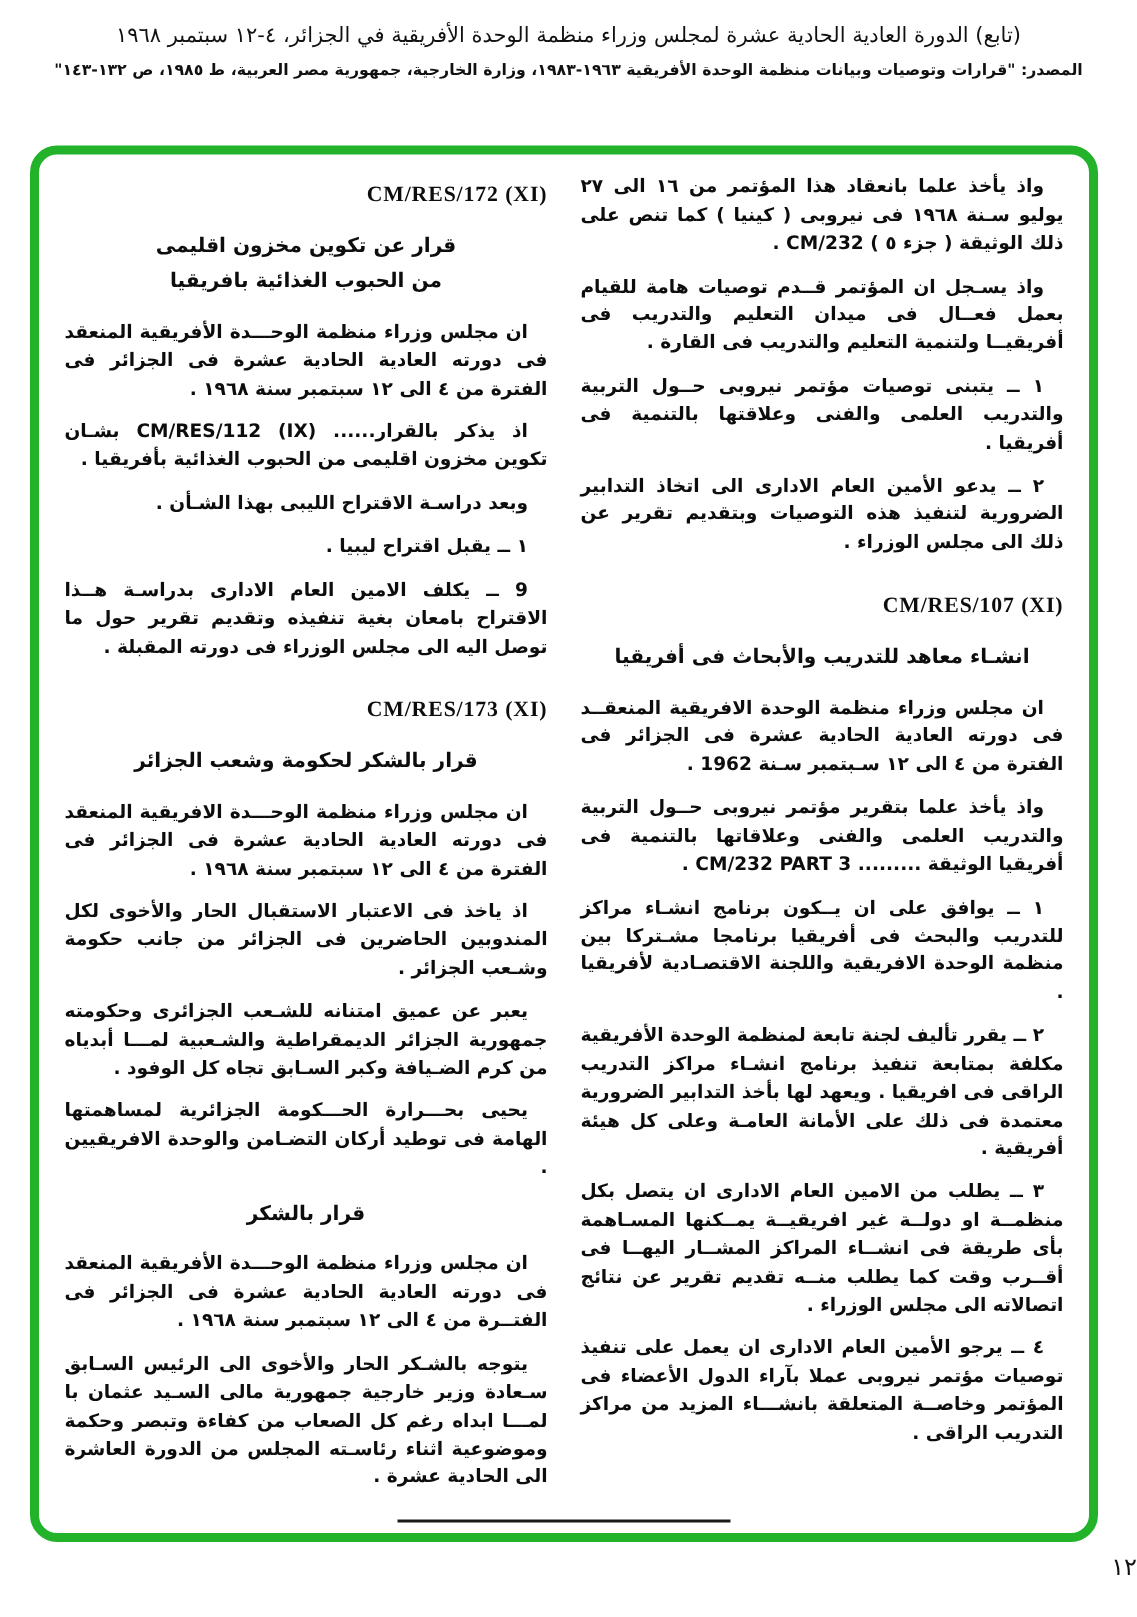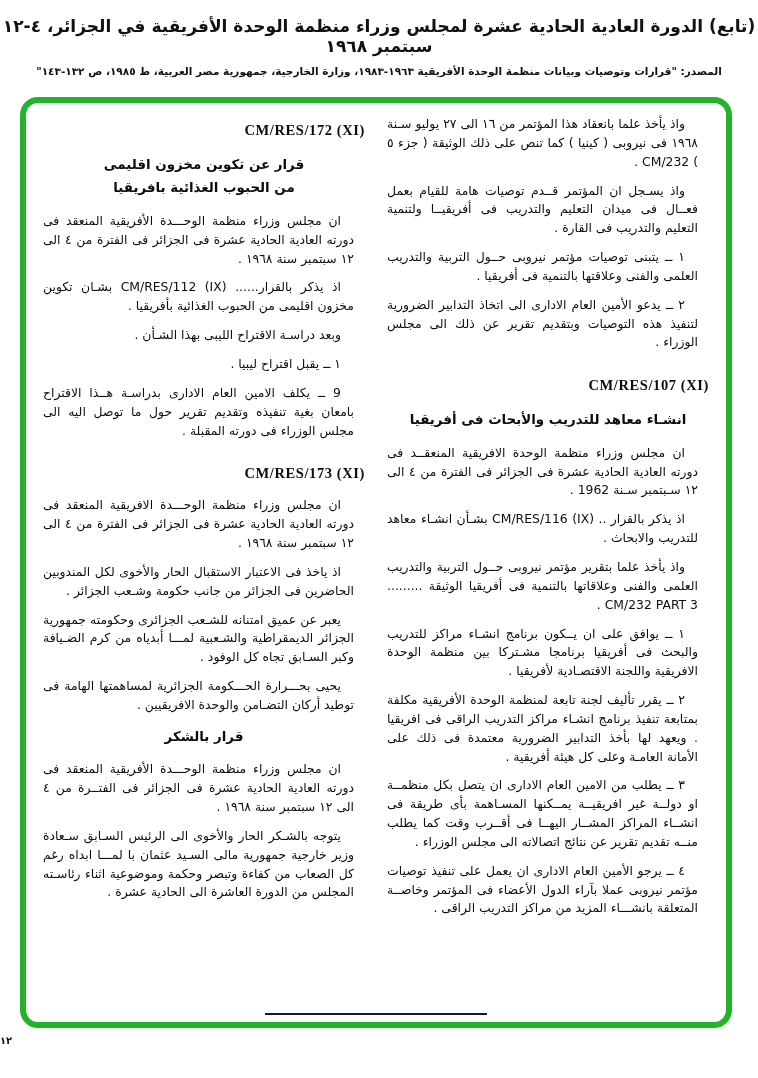--- a/index.html
+++ b/index.html
@@ -20,22 +20,22 @@
   .header {
     position: absolute;
     top: 16px;
     left: 0;
     width: 758px;
     direction: rtl;
     text-align: center;
     color: #111;
   }
   .header-line1 {
-    font-size: 17px;
-    font-weight: bold;
+    font-size: 14px;
+    font-weight: normal;
     letter-spacing: 0;
     margin-bottom: 9px;
   }
   .header-line2 {
     font-size: 10.5px;
     font-weight: bold;
   }
   .greenbox {
     position: absolute;
     left: 20px;
@@ -63,21 +63,22 @@
     color: #0d0d0d;
   }
   .blk {
     font-size: 12.4px;
     line-height: 1.52;
   }
   .blk-para, .blk-item {
     text-align: justify;
     text-align-last: right;
     text-indent: 13px;
-    margin: 0 11px 10px 0;
+    margin: 0 0 10px 0;
+    font-weight: bold;
   }
   .blk-ref {
     direction: ltr;
     text-align: right;
     font-family: "Liberation Serif", serif;
     font-size: 14.5px;
     font-weight: 700;
     letter-spacing: 0.6px;
     margin: 22px 0 12px 0;
   }
@@ -97,23 +98,23 @@
     left: 50%;
     transform: translateX(-50%);
     width: 222px;
     border-top: 2px solid #1a1a1a;
   }
   .pagenum {
     position: absolute;
     top: 1035px;
     left: 0;
     width: 758px;
-    text-align: left;
-    font-size: 10px;
-    font-weight: bold;
+    text-align: right;
+    font-size: 16px;
+    font-weight: normal;
     color: #111;
   }
 </style>
 </head>
 <body>
 
 <div class="page">
 
   <div class="header">
     <div class="header-line1">(تابع) الدورة العادية الحادية عشرة لمجلس وزراء منظمة الوحدة الأفريقية في الجزائر، ٤-١٢ سبتمبر ١٩٦٨</div>
@@ -123,37 +124,37 @@
   <div class="greenbox">
     <div class="cols">
       <div class="col">
           <div class="blk blk-para">واذ يأخذ علما بانعقاد هذا المؤتمر من ١٦ الى ٢٧ يوليو سـنة ١٩٦٨ فى نيروبى ( كينيا ) كما تنص على ذلك الوثيقة ( جزء ٥ ) CM/232 .</div>
           <div class="blk blk-para">واذ يسـجل ان المؤتمر قــدم توصيات هامة للقيام بعمل فعــال فى ميدان التعليم والتدريب فى أفريقيــا ولتنمية التعليم والتدريب فى القارة .</div>
           <div class="blk blk-item">١ ــ يتبنى توصيات مؤتمر نيروبى حــول التربية والتدريب العلمى والفنى وعلاقتها بالتنمية فى أفريقيا .</div>
           <div class="blk blk-item">٢ ــ يدعو الأمين العام الادارى الى اتخاذ التدابير الضرورية لتنفيذ هذه التوصيات وبتقديم تقرير عن ذلك الى مجلس الوزراء .</div>
           <div class="blk blk-ref">CM/RES/107 (XI)</div>
           <div class="blk blk-heading">انشـاء معاهد للتدريب والأبحاث فى أفريقيا</div>
           <div class="blk blk-para">ان مجلس وزراء منظمة الوحدة الافريقية المنعقــد فى دورته العادية الحادية عشرة فى الجزائر فى الفترة من ٤ الى ١٢ سـبتمبر سـنة 1962 .</div>
-          <div class="blk blk-para">اذ يذكر بالقرار .. CM/RES/116 (IX) بشـأن انشـاء معاهد للتدريب والابحاث .</div>
           <div class="blk blk-para">واذ يأخذ علما بتقرير مؤتمر نيروبى حــول التربية والتدريب العلمى والفنى وعلاقاتها بالتنمية فى أفريقيا الوثيقة ......... CM/232 PART 3 .</div>
           <div class="blk blk-item">١ ــ يوافق على ان يــكون برنامج انشـاء مراكز للتدريب والبحث فى أفريقيا برنامجا مشـتركا بين منظمة الوحدة الافريقية واللجنة الاقتصـادية لأفريقيا .</div>
           <div class="blk blk-item">٢ ــ يقرر تأليف لجنة تابعة لمنظمة الوحدة الأفريقية مكلفة بمتابعة تنفيذ برنامج انشـاء مراكز التدريب الراقى فى افريقيا . ويعهد لها بأخذ التدابير الضرورية معتمدة فى ذلك على الأمانة العامـة وعلى كل هيئة أفريقية .</div>
           <div class="blk blk-item">٣ ــ يطلب من الامين العام الادارى ان يتصل بكل منظمــة او دولــة غير افريقيــة يمــكنها المسـاهمة بأى طريقة فى انشــاء المراكز المشــار اليهــا فى أقــرب وقت كما يطلب منــه تقديم تقرير عن نتائج اتصالاته الى مجلس الوزراء .</div>
           <div class="blk blk-item">٤ ــ يرجو الأمين العام الادارى ان يعمل على تنفيذ توصيات مؤتمر نيروبى عملا بآراء الدول الأعضاء فى المؤتمر وخاصــة المتعلقة بانشـــاء المزيد من مراكز التدريب الراقى .</div>
         </div>
       <div class="col">
           <div class="blk blk-ref">CM/RES/172 (XI)</div>
           <div class="blk blk-heading">قرار عن تكوين مخزون اقليمى
 من الحبوب الغذائية بافريقيا</div>
           <div class="blk blk-para">ان مجلس وزراء منظمة الوحـــدة الأفريقية المنعقد فى دورته العادية الحادية عشرة فى الجزائر فى الفترة من ٤ الى ١٢ سبتمبر سنة ١٩٦٨ .</div>
           <div class="blk blk-para">اذ يذكر بالقرار...... CM/RES/112 (IX) بشـان تكوين مخزون اقليمى من الحبوب الغذائية بأفريقيا .</div>
           <div class="blk blk-para">وبعد دراسـة الاقتراح الليبى بهذا الشـأن .</div>
           <div class="blk blk-item">١ ــ يقبل اقتراح ليبيا .</div>
           <div class="blk blk-item">9 ــ يكلف الامين العام الادارى بدراسـة هــذا الاقتراح بامعان بغية تنفيذه وتقديم تقرير حول ما توصل اليه الى مجلس الوزراء فى دورته المقبلة .</div>
           <div class="blk blk-ref">CM/RES/173 (XI)</div>
+          <div class="blk blk-heading">قرار بالشكر لحكومة وشعب الجزائر</div>
           <div class="blk blk-para">ان مجلس وزراء منظمة الوحـــدة الافريقية المنعقد فى دورته العادية الحادية عشرة فى الجزائر فى الفترة من ٤ الى ١٢ سبتمبر سنة ١٩٦٨ .</div>
           <div class="blk blk-para">اذ ياخذ فى الاعتبار الاستقبال الحار والأخوى لكل المندوبين الحاضرين فى الجزائر من جانب حكومة وشـعب الجزائر .</div>
           <div class="blk blk-para">يعبر عن عميق امتنانه للشـعب الجزائرى وحكومته جمهورية الجزائر الديمقراطية والشـعبية لمـــا أبدياه من كرم الضـيافة وكبر السـابق تجاه كل الوفود .</div>
           <div class="blk blk-para">يحيى بحـــرارة الحـــكومة الجزائرية لمساهمتها الهامة فى توطيد أركان التضـامن والوحدة الافريقيين .</div>
           <div class="blk blk-heading">قرار بالشكر</div>
           <div class="blk blk-para">ان مجلس وزراء منظمة الوحـــدة الأفريقية المنعقد فى دورته العادية الحادية عشرة فى الجزائر فى الفتــرة من ٤ الى ١٢ سبتمبر سنة ١٩٦٨ .</div>
           <div class="blk blk-para">يتوجه بالشـكر الحار والأخوى الى الرئيس السـابق سـعادة وزير خارجية جمهورية مالى السـيد عثمان با لمـــا ابداه رغم كل الصعاب من كفاءة وتبصر وحكمة وموضوعية اثناء رئاسـته المجلس من الدورة العاشرة الى الحادية عشرة .</div>
         </div>
     </div>
     <div class="footer-divider"></div>

